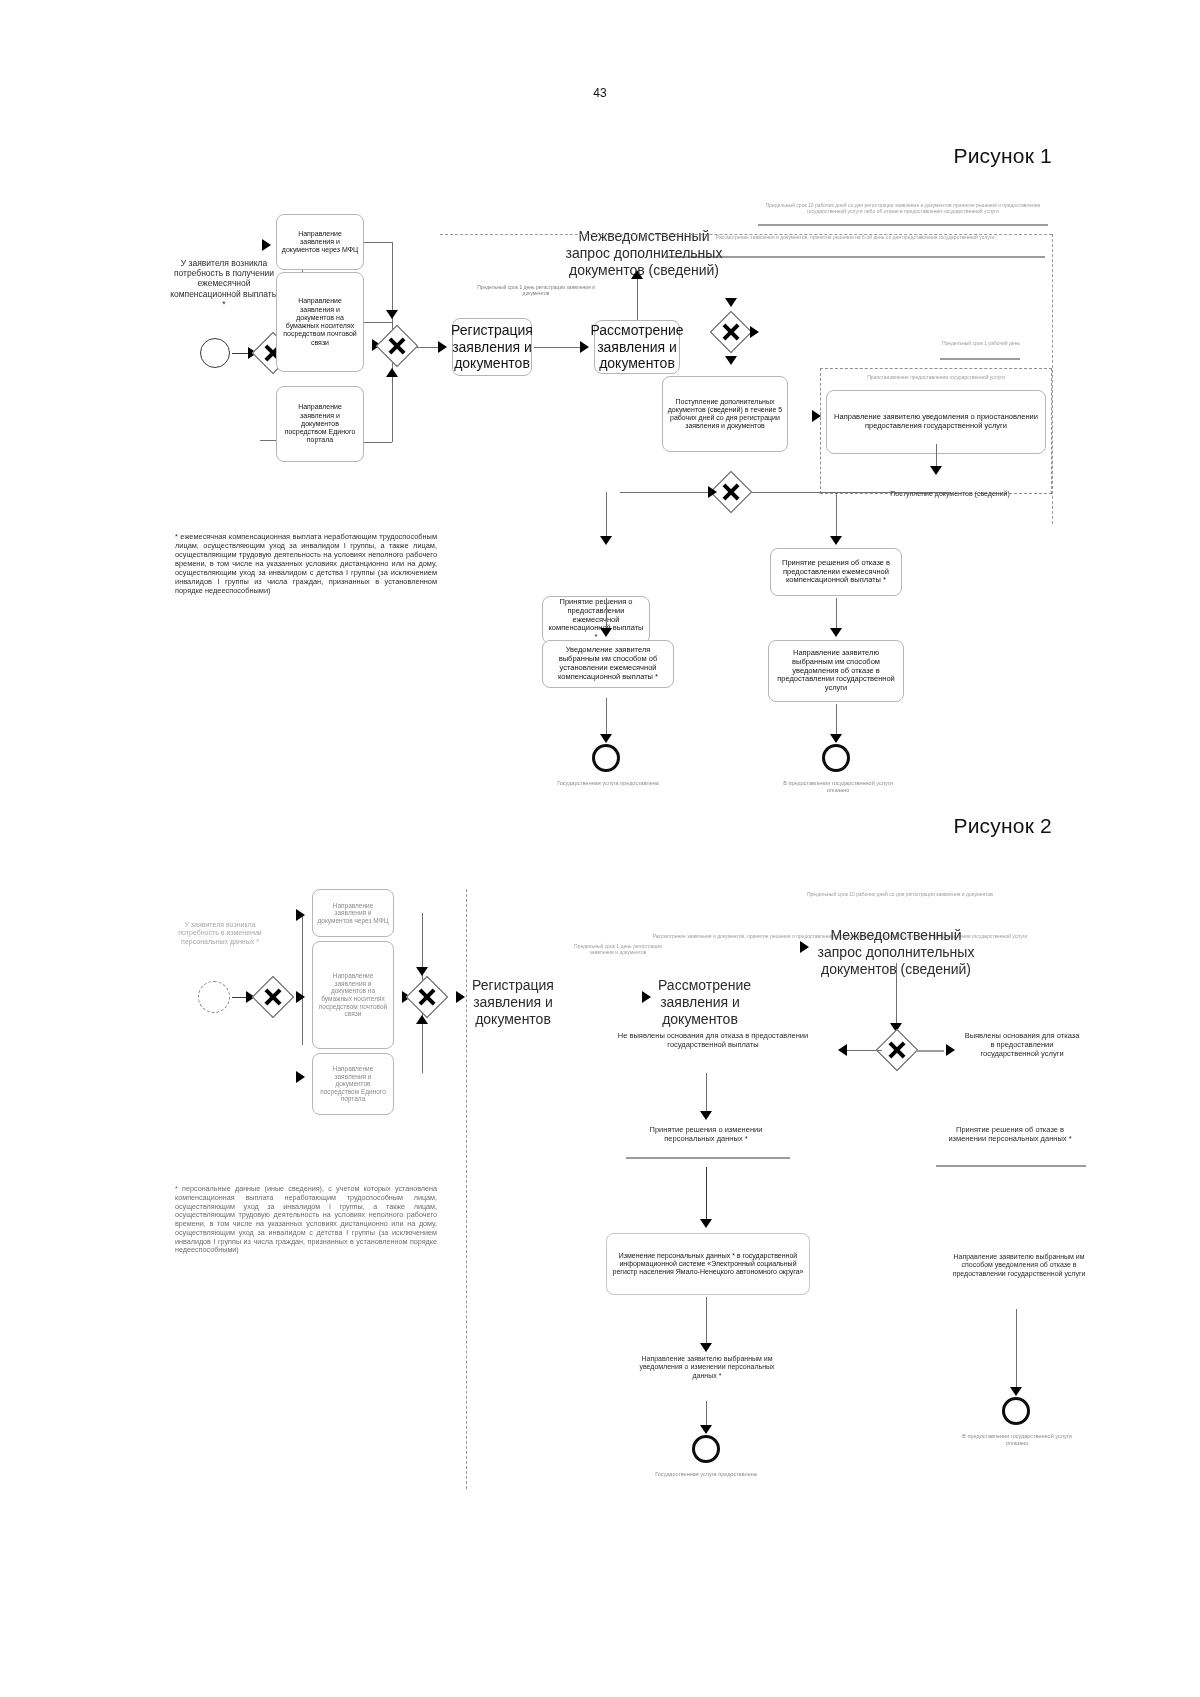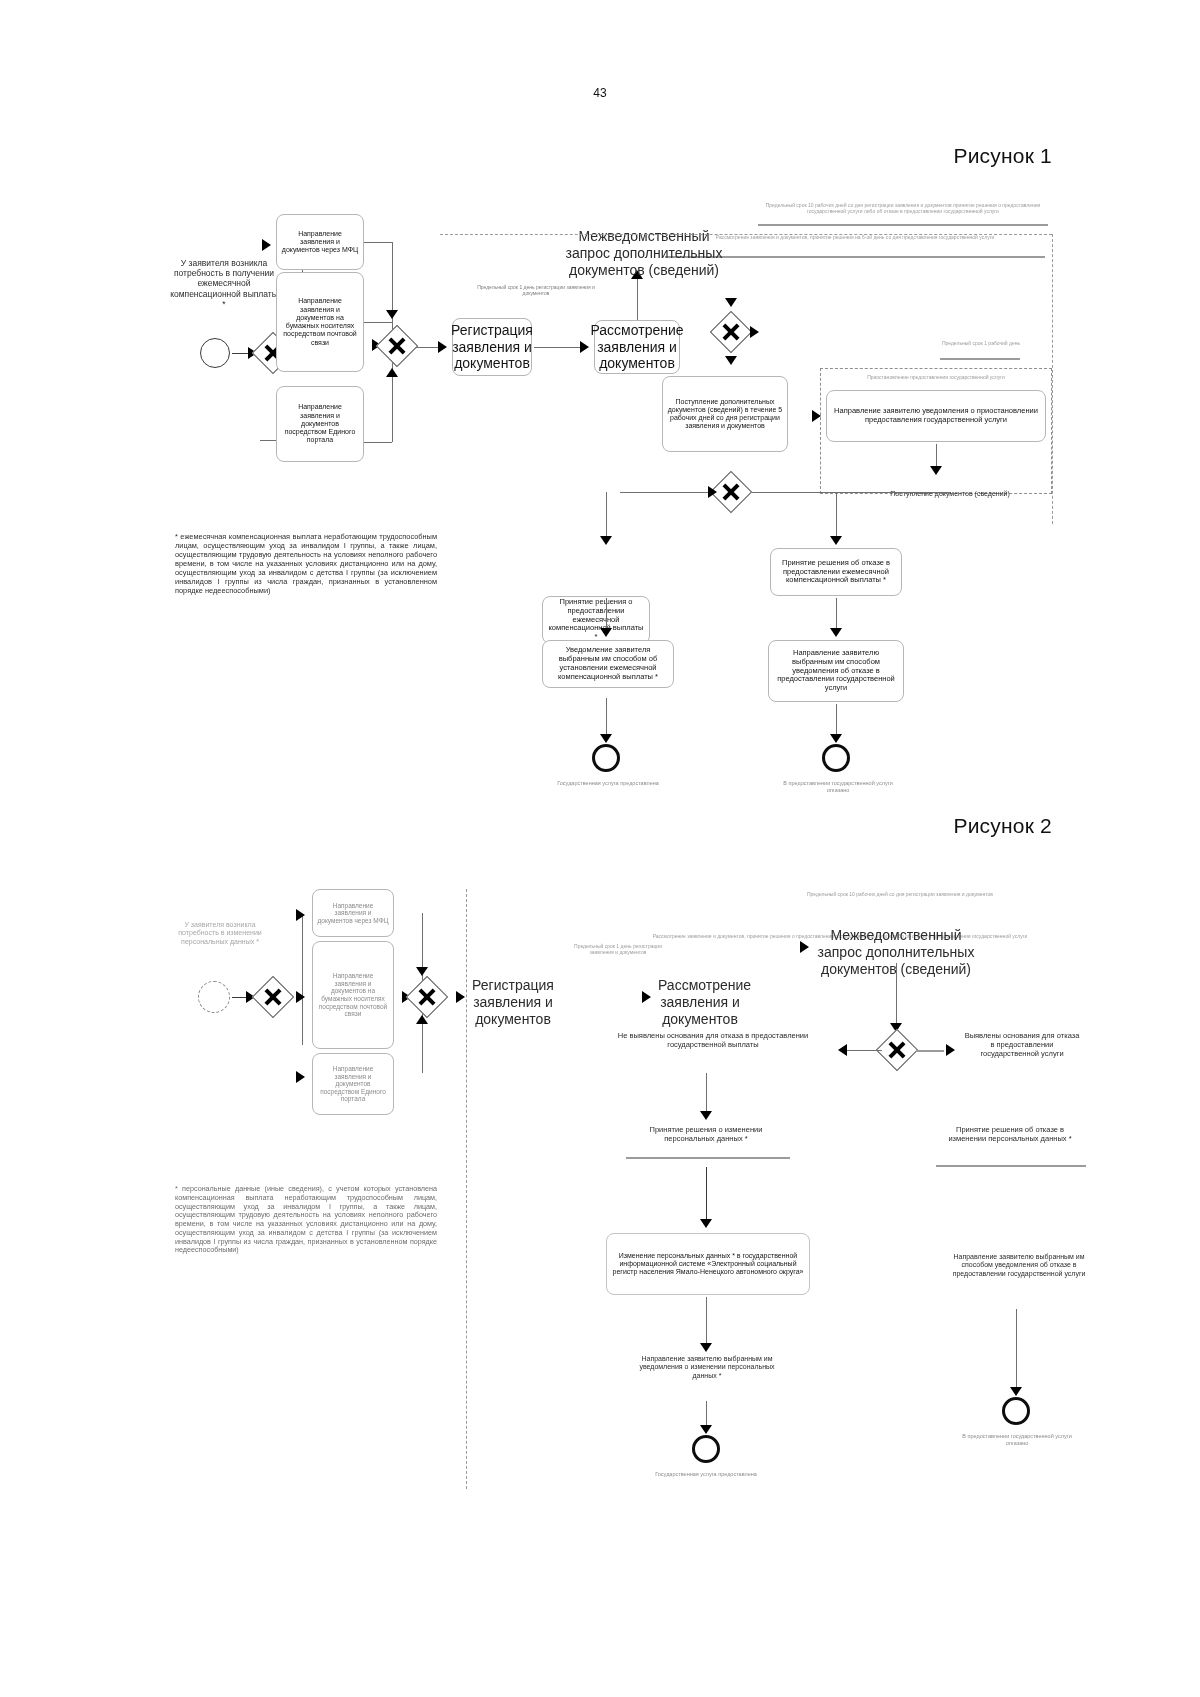--- a/index.html
+++ b/index.html
@@ -121,21 +121,21 @@
     <div class="ar r" style="left:600px;top:136px;"></div>
 
 
     <div class="task fuzzy t7" style="left:512px;top:186px;width:126px;height:76px;">Поступление дополнительных документов (сведений) в течение 5 рабочих дней со дня регистрации заявления и документов</div>
 
     <div class="lbl vfaint t5" style="left:786px;top:150px;width:90px;">Предельный срок 1 рабочий день</div>
     <div class="ln lnh thick" style="left:790px;top:168px;width:80px;"></div>
 
     <div class="dashbox" style="left:670px;top:178px;width:232px;height:126px;"></div>
     <div class="lbl vfaint t5" style="left:690px;top:184px;width:192px;">Приостановление предоставления государственной услуги</div>
-    <div class="task fuzzy t75" style="left:676px;top:200px;width:220px;height:52px;">Направление заявителю уведомления о приостановлении предоставления государственной услуги</div>
+    <div class="task fuzzy t75" style="left:676px;top:200px;width:220px;height:64px;">Направление заявителю уведомления о приостановлении предоставления государственной услуги</div>
     <div class="ln lnv" style="left:786px;top:254px;height:26px;"></div>
     <div class="ar d" style="left:780px;top:276px;"></div>
     <div class="ar r" style="left:662px;top:220px;"></div>
 
     <div class="lbl t7" style="left:700px;top:300px;width:200px;">Поступление документов (сведений)</div>
 
     <div class="ln lnh" style="left:470px;top:302px;width:330px;"></div>
     <div class="gw" style="left:566px;top:287px;"></div>
     <div class="ar r" style="left:558px;top:296px;"></div>
 

